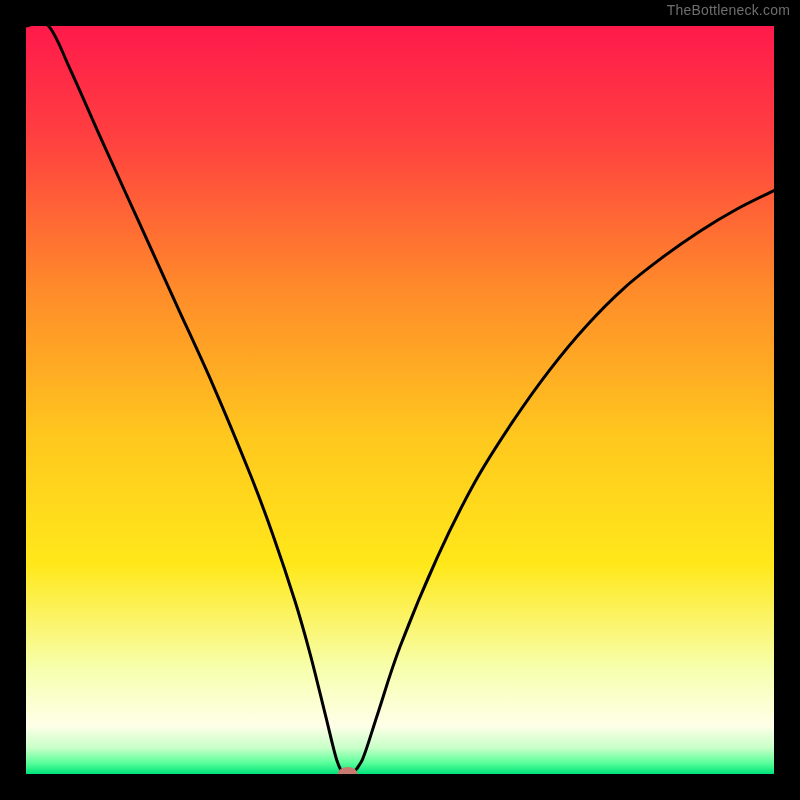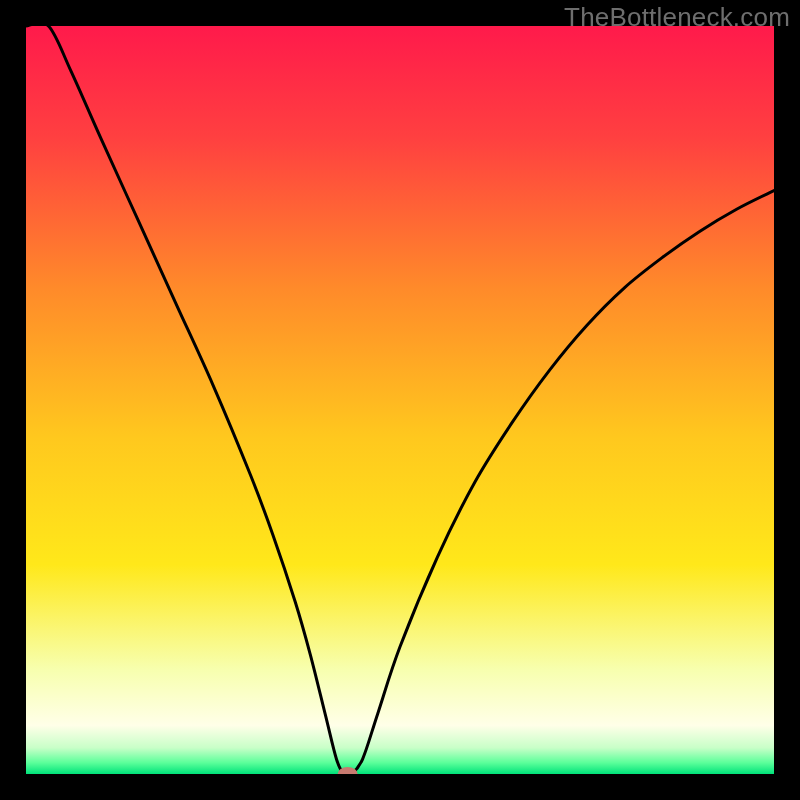--- a/index.html
+++ b/index.html
@@ -10,21 +10,21 @@
   .chart-container {
     position: relative;
     width: 800px;
     height: 800px;
   }
   .watermark {
     position: absolute;
     top: 2px;
     right: 10px;
     font-family: Arial, Helvetica, sans-serif;
-    font-size: 26px;
+    font-size: 14px;
     color: #6e6e6e;
     letter-spacing: 0.2px;
     z-index: 5;
   }
   svg {
     display: block;
   }
 </style>
 </head>
 <body>

